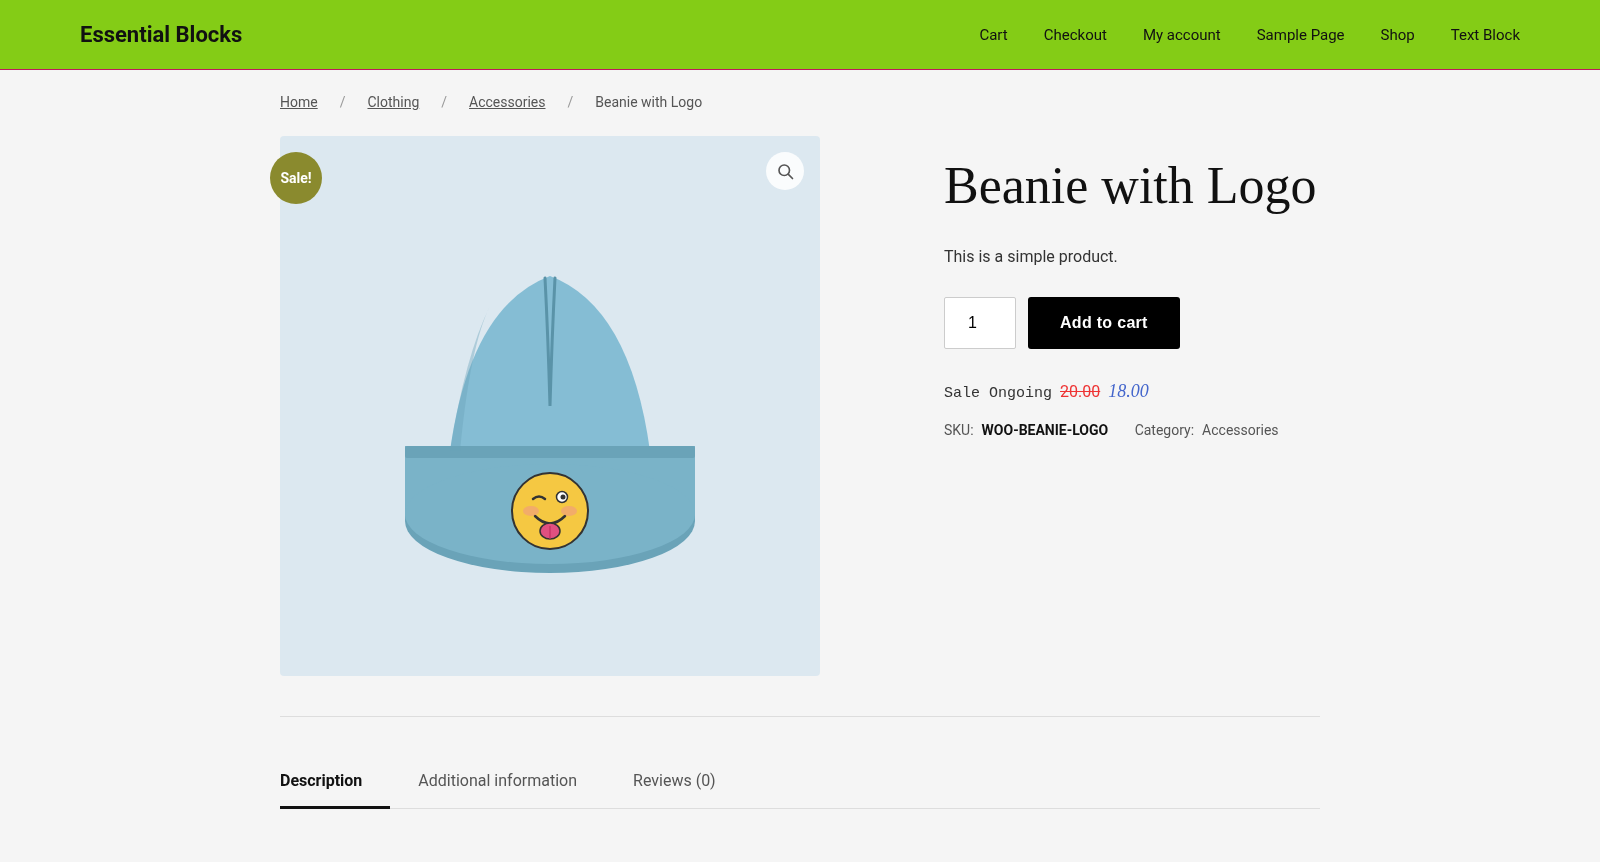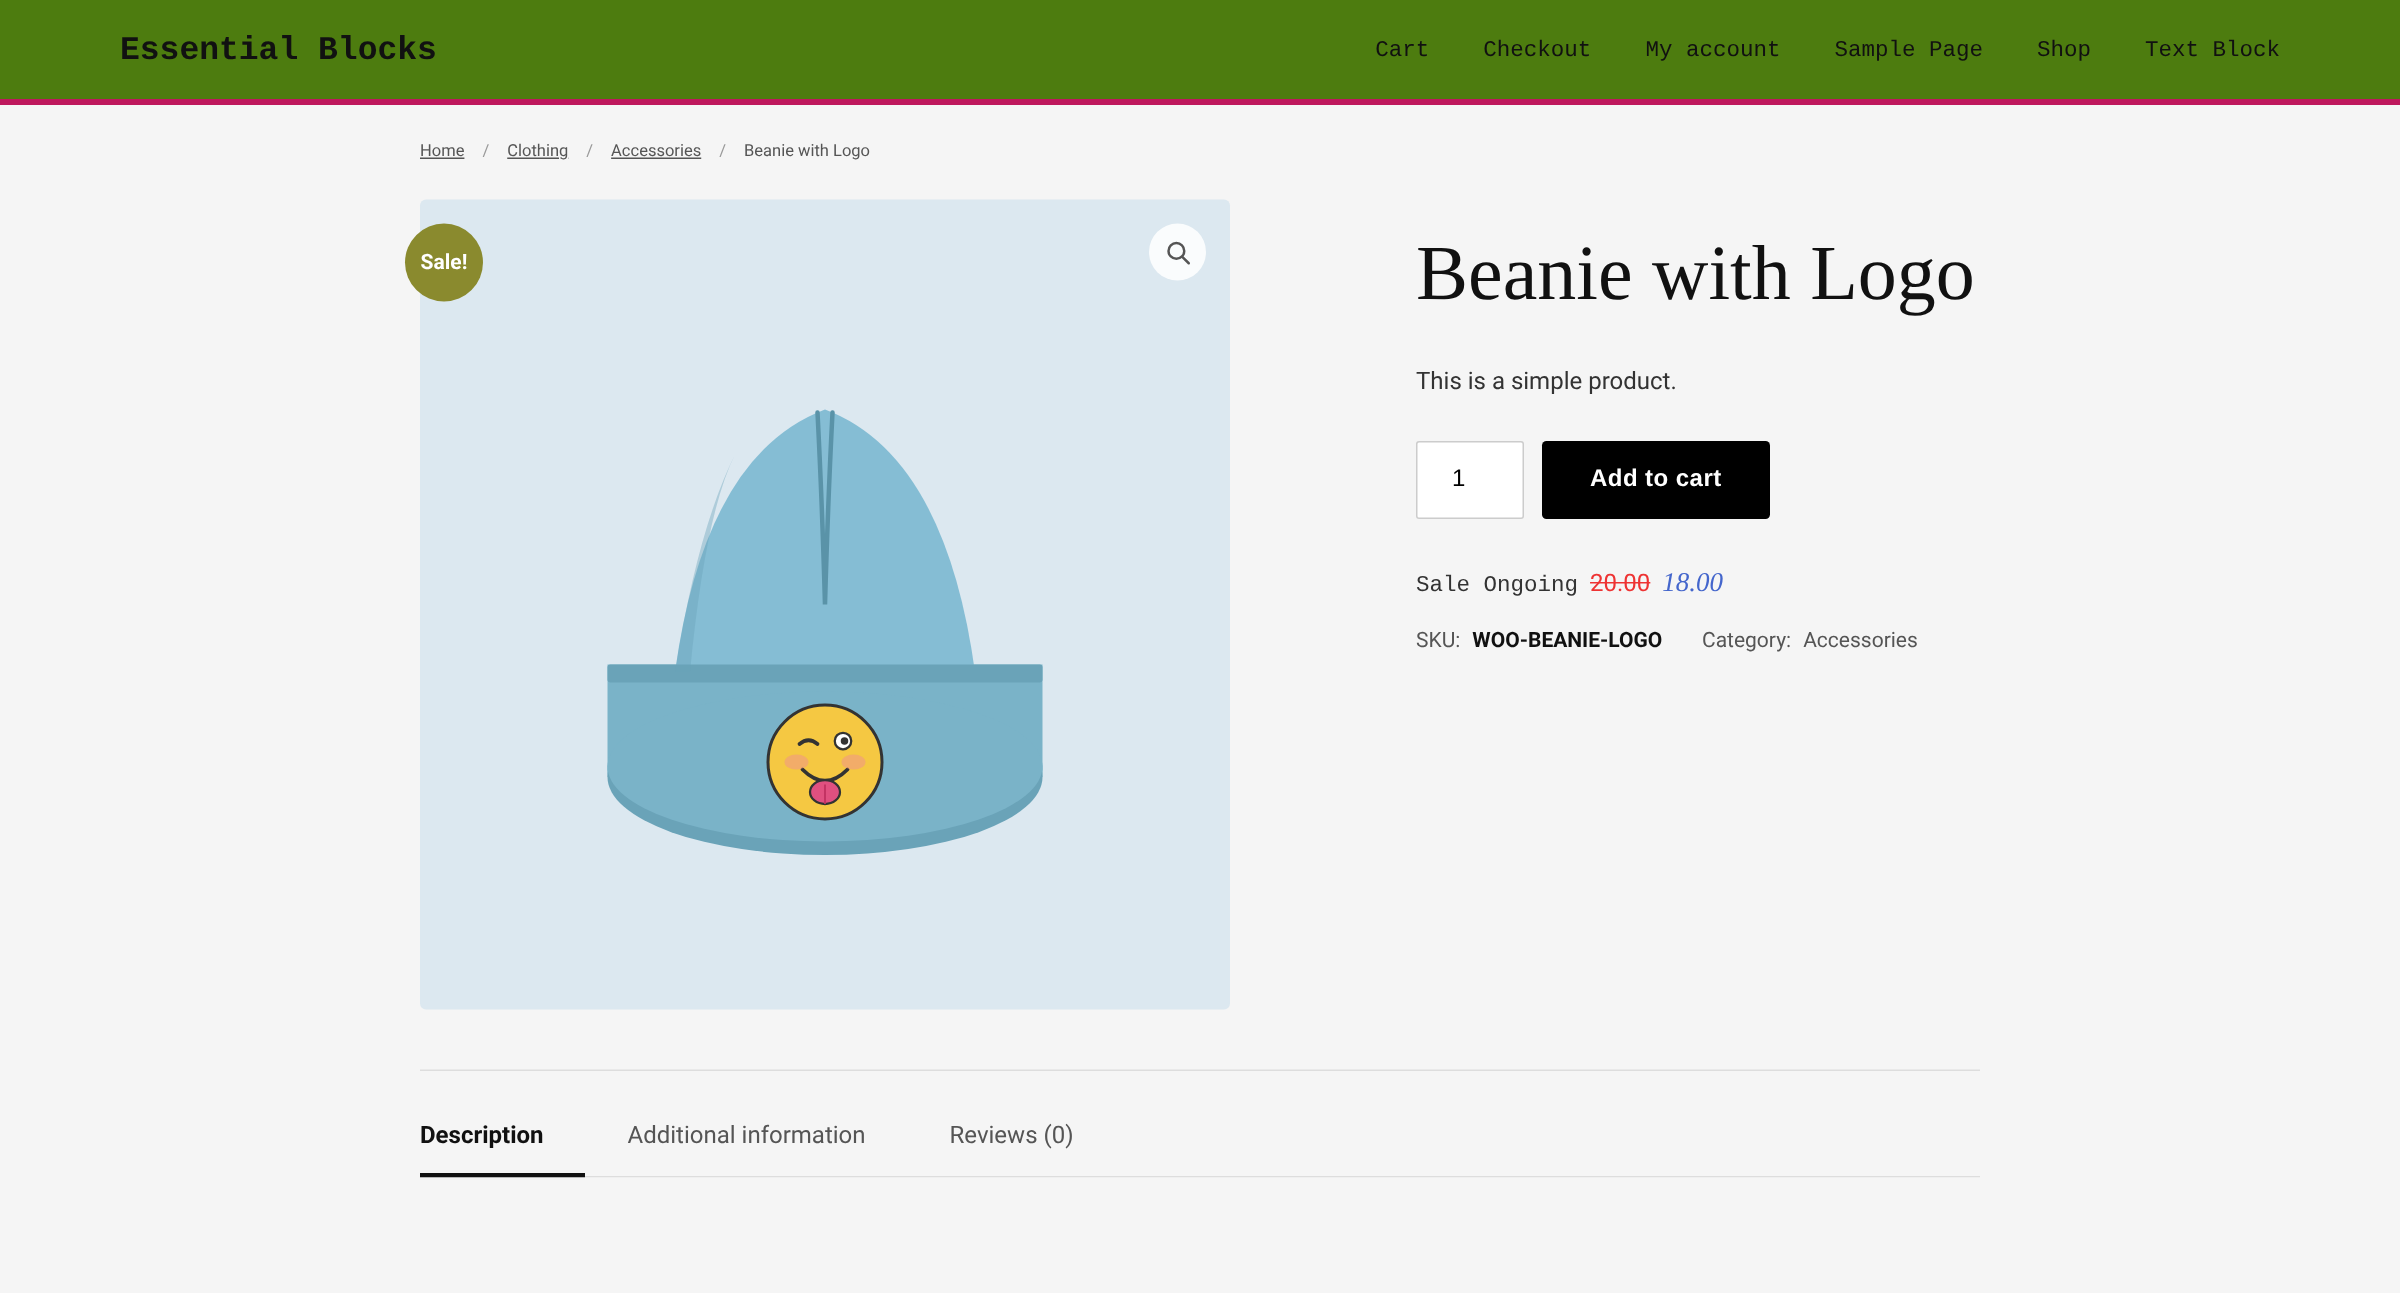--- a/index.html
+++ b/index.html
@@ -5,28 +5,27 @@
     * { margin: 0; padding: 0; box-sizing: border-box; }
     body {
       font-family: -apple-system, BlinkMacSystemFont, 'Segoe UI', Roboto, sans-serif;
       background: #f5f5f5;
       color: #1a1a1a;
       font-size: 15px;
     }
 
     
     .site-header {
-      background: #4d7c0f;
+      background: #84cc16;
       padding: 0 80px;
       height: 70px;
       display: flex;
       align-items: center;
       justify-content: space-between;
-      border-bottom: 4px solid #be185d;
-      font-family: Liberation Mono, monospace;
+      border-bottom: 1px solid #be185d;
     }
     .site-title {
       font-size: 22px;
       font-weight: 700;
       color: #111;
     }
     .site-nav {
       display: flex;
       gap: 36px;
       align-items: center;
@@ -40,25 +39,25 @@
     
     .main-container {
       max-width: 1200px;
       margin: 0 auto;
       padding: 0 80px;
     }
 
     
     .breadcrumb {
       padding: 24px 0 16px 0;
-      font-size: 11px;
-      color: #555;
-      display: flex;
-      align-items: center;
-      gap: 12px;
+      font-size: 14px;
+      color: #555;
+      display: flex;
+      align-items: center;
+      gap: 22px;
     }
     .breadcrumb a {
       color: #555;
       text-decoration: underline;
     }
     .breadcrumb .sep { color: #999; }
     .breadcrumb .current { color: #555; }
 
     
     .product-section {
@@ -216,21 +215,21 @@
       flex-direction: column;
       gap: 6px;
     }
     .meta-row { display: flex; gap: 8px; }
     .meta-label { font-weight: 400; color: #555; }
     .meta-value { font-weight: 700; color: #111; }
     .meta-value-normal { color: #555; }
 
     
     .tabs-section {
-      padding: 15px 0 0 0;
+      padding: 36px 0 0 0;
       border-top: 1px solid #ddd;
     }
     .tabs-nav {
       display: flex;
       gap: 0;
       border-bottom: 1px solid #ddd;
     }
     .tab-item {
       padding: 18px 28px 18px 0;
       font-size: 16px;

